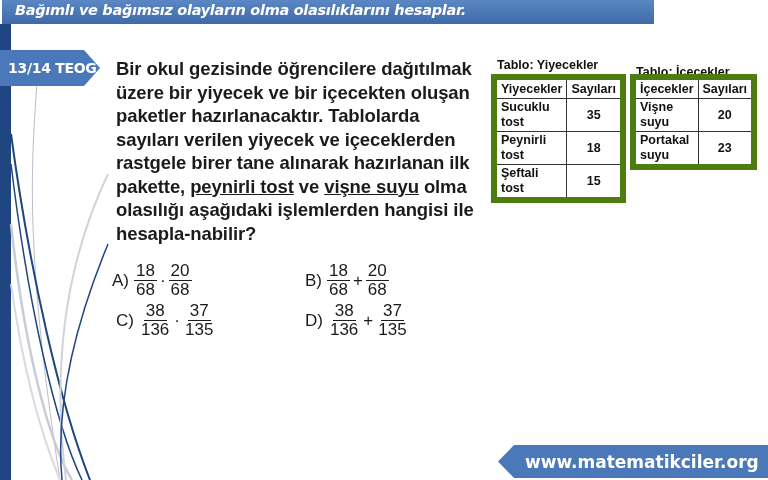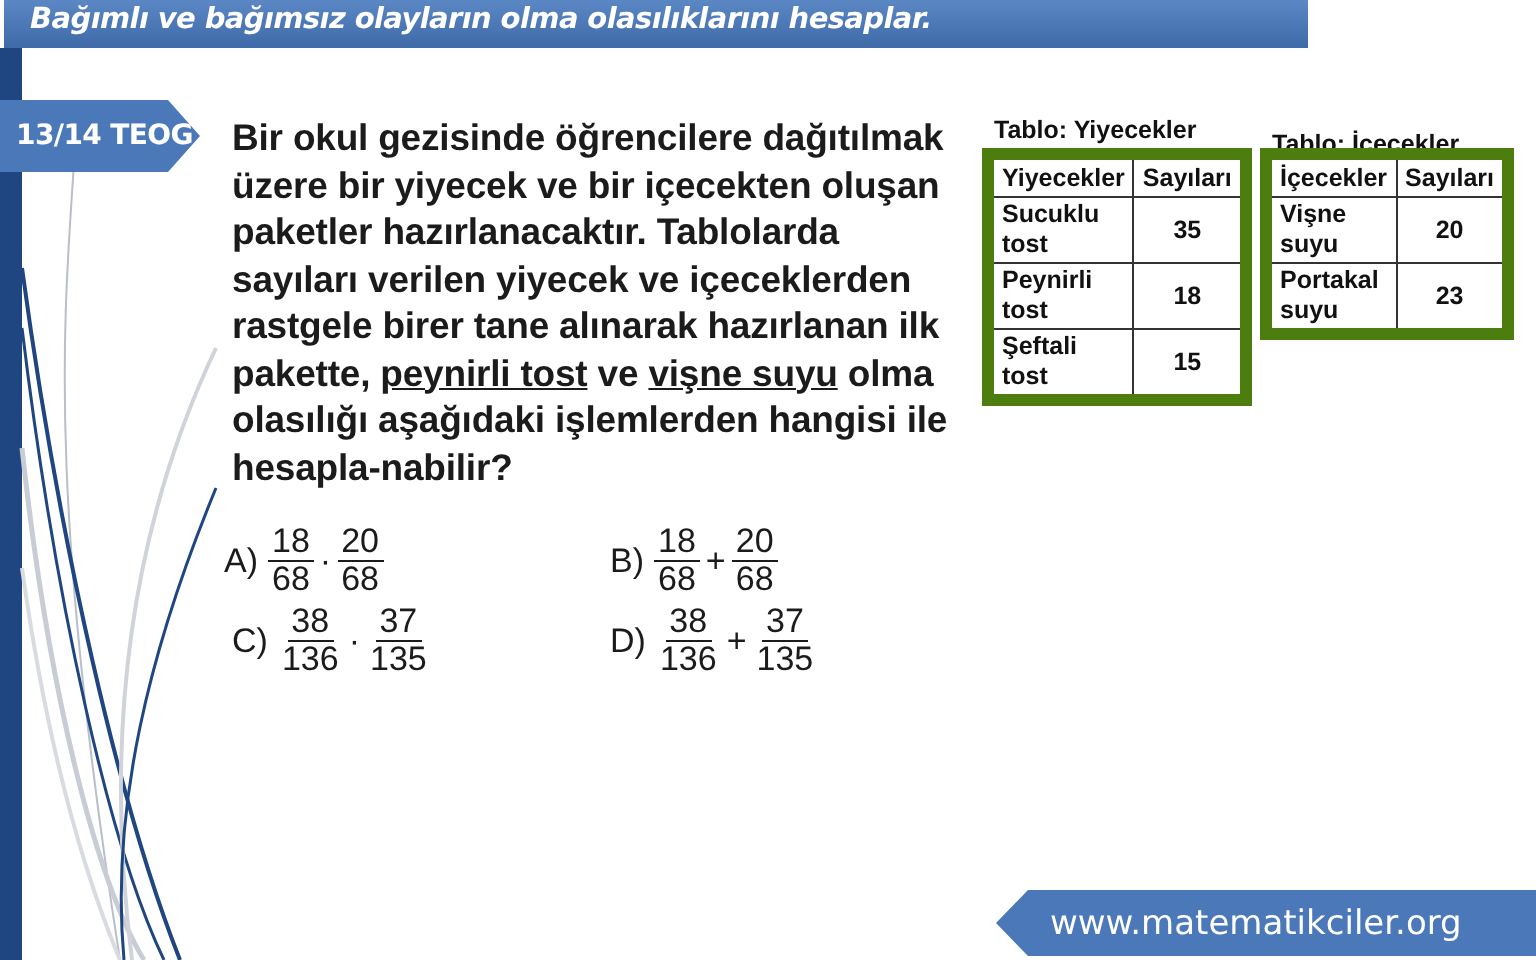--- a/index.html
+++ b/index.html
@@ -16,21 +16,21 @@
   table.t { position:absolute; border-collapse:collapse; border:6px solid #4d7c0f; font-size:12.5px; font-weight:bold; color:#111; }
   table.t td, table.t th { border:1px solid #333; padding:1px 4px; line-height:15px; }
   table.t th { font-weight:bold; text-align:left; height:16px; }
   table.t td.num { text-align:center; vertical-align:middle; }
   .opt { position:absolute; font-size:17px; color:#1b1b1b; display:flex; align-items:center; }
   .frac { display:inline-flex; flex-direction:column; align-items:center; margin:0 1px; }
   .frac .n { border-bottom:1.5px solid #1b1b1b; padding:0 2px; line-height:18px; }
   .frac .d { padding:0 2px; line-height:18px; }
   .op { margin:0 2px; font-size:17px; }
   .footer { position:absolute; left:498px; top:445px; width:270px; height:33px; }
-  .footer-text { position:absolute; left:525px; top:452px; color:#ffffff; font-family:"DejaVu Sans", sans-serif; font-size:17px; font-weight:normal; }
+  .footer-text { position:absolute; left:525px; top:452px; color:#ffffff; font-family:"DejaVu Sans", sans-serif; font-size:17px; font-weight:bold; }
 </style>
 </head>
 <body>
 
 <div class="header">
   <span class="header-title">Bağımlı ve bağımsız olayların olma olasılıklarını hesaplar.</span>
 </div>
 <div class="left-bar"></div>
 
 <svg class="curves" width="110" height="456">

